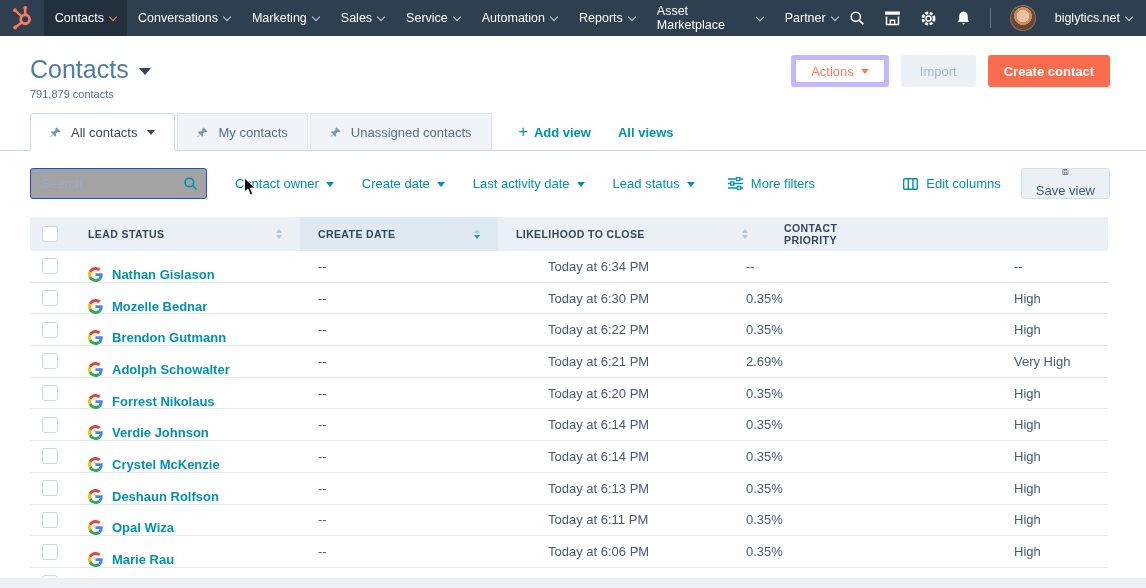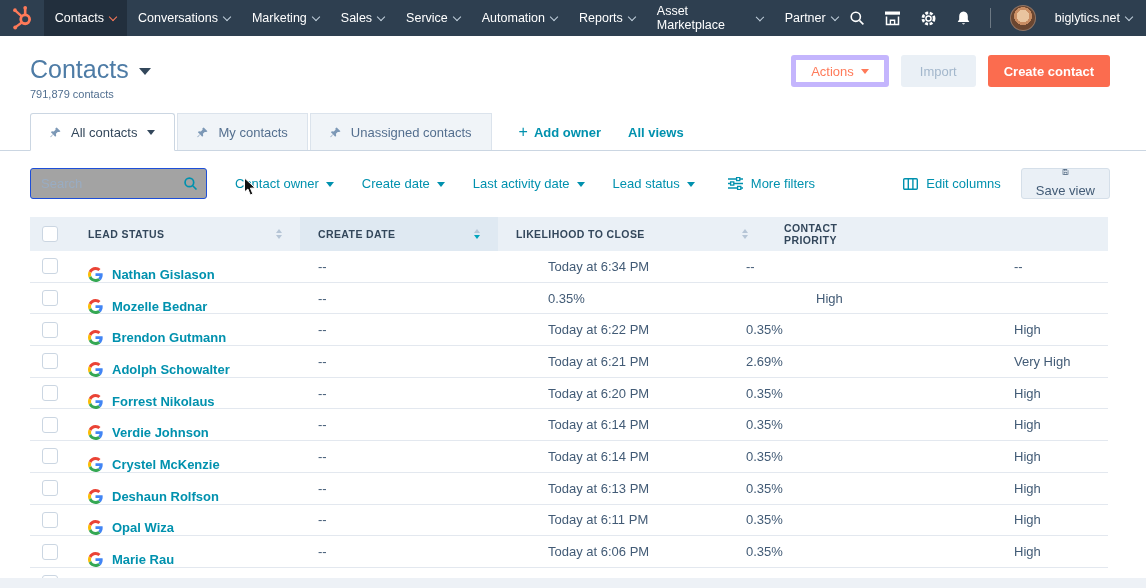--- a/index.html
+++ b/index.html
@@ -209,21 +209,21 @@
     <svg width="11" height="11" viewBox="0 0 16 16">
           <path fill="#7c98b6" d="M9.8 0.8 15.2 6.2 13.6 7.4 11.2 7.2 8.6 9.8 9 12.6 7.6 14 4.6 11 1.2 14.9 0.4 14.1 4.3 10.7 1.3 7.7 2.7 6.3 5.5 6.7 8.1 4.1 7.9 1.7z"></path>
         </svg>
     <span class="tab-label">Unassigned contacts</span>
 
   </div>
     </div>
   <div class="view-links">
     <span class="view-link">
       <span class="plus-icon"></span>
-      <span>Add owner</span>
+      <span>Add view</span>
     </span>
     <span class="view-link">
       <span>All views</span>
     </span>
   </div>
 </div>
 
 <div class="filter-row">
   <div class="search-box">
     <input class="search-input" type="text" placeholder="Search" style="">
@@ -344,20 +344,21 @@
         <svg width="15" height="15" viewBox="0 0 48 48">
               <path fill="#EA4335" d="M24 9.5c3.54 0 6.71 1.22 9.21 3.6l6.85-6.85C35.9 2.38 30.47 0 24 0 14.62 0 6.51 5.38 2.56 13.22l7.98 6.19C12.43 13.72 17.74 9.5 24 9.5z"></path>
               <path fill="#4285F4" d="M46.98 24.55c0-1.57-.15-3.09-.38-4.55H24v9.02h12.94c-.58 2.96-2.26 5.48-4.78 7.18l7.73 6c4.51-4.18 7.09-10.36 7.09-17.65z"></path>
               <path fill="#FBBC05" d="M10.53 28.59c-.48-1.45-.76-2.99-.76-4.59s.27-3.14.76-4.59l-7.98-6.19C.92 16.46 0 20.12 0 24c0 3.88.92 7.54 2.56 10.78l7.97-6.19z"></path>
               <path fill="#34A853" d="M24 48c6.48 0 11.93-2.13 15.89-5.81l-7.73-6c-2.15 1.45-4.92 2.3-8.16 2.3-6.26 0-11.57-4.22-13.47-9.91l-7.98 6.19C6.51 42.62 14.62 48 24 48z"></path>
             </svg>
       </span>
       <a class="name-link">Mozelle Bednar</a>
     </div>
     <div class="td c1">--</div>
+    <div class="td c2">Today at 6:30 PM</div>
     <div class="td c3">0.35%</div>
     <div class="td c4">High</div>
   </div>
       <div class="tr">
     <div class="td-check">
           <span class="checkbox"></span>
         </div>
     <div class="td name">
       <span class="gicon">
         <svg width="15" height="15" viewBox="0 0 48 48">

